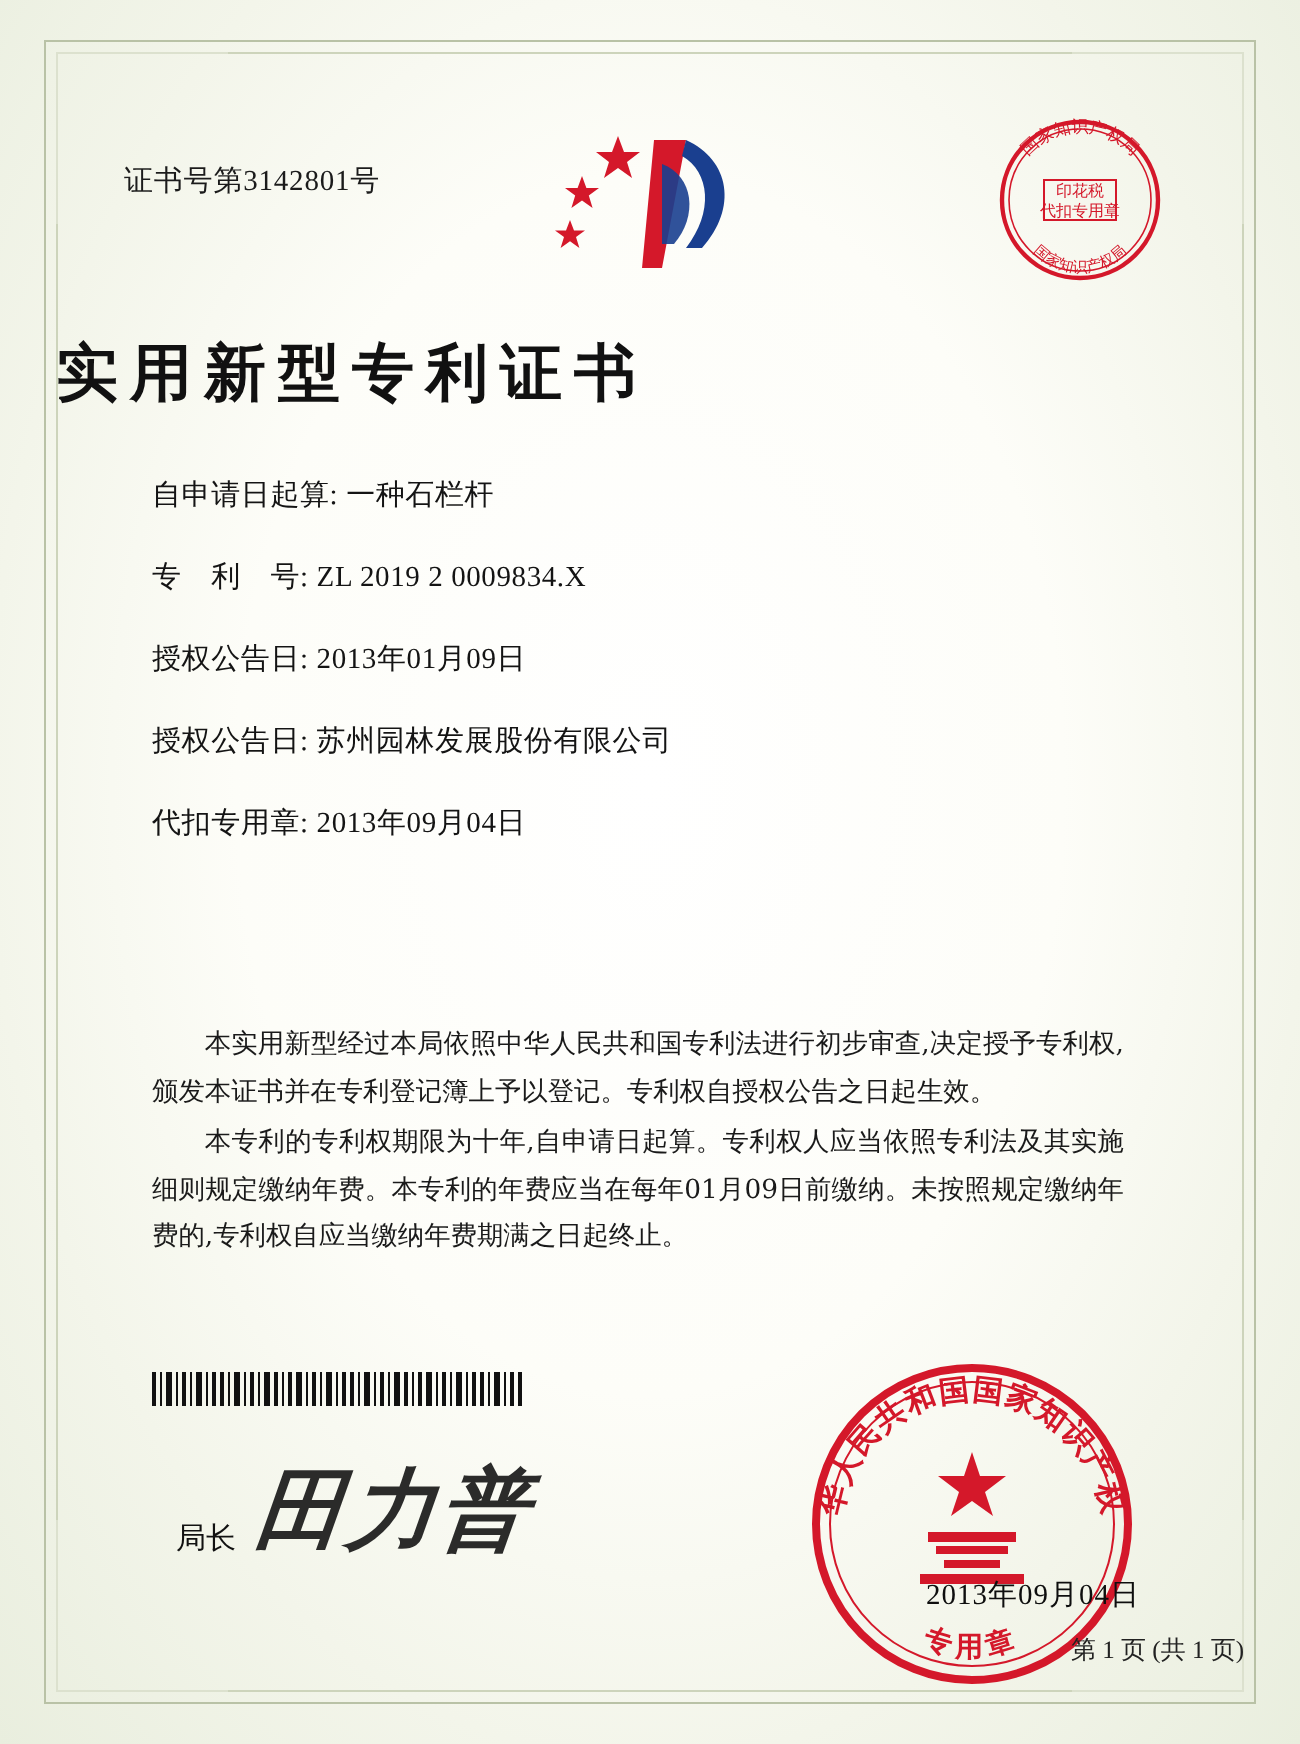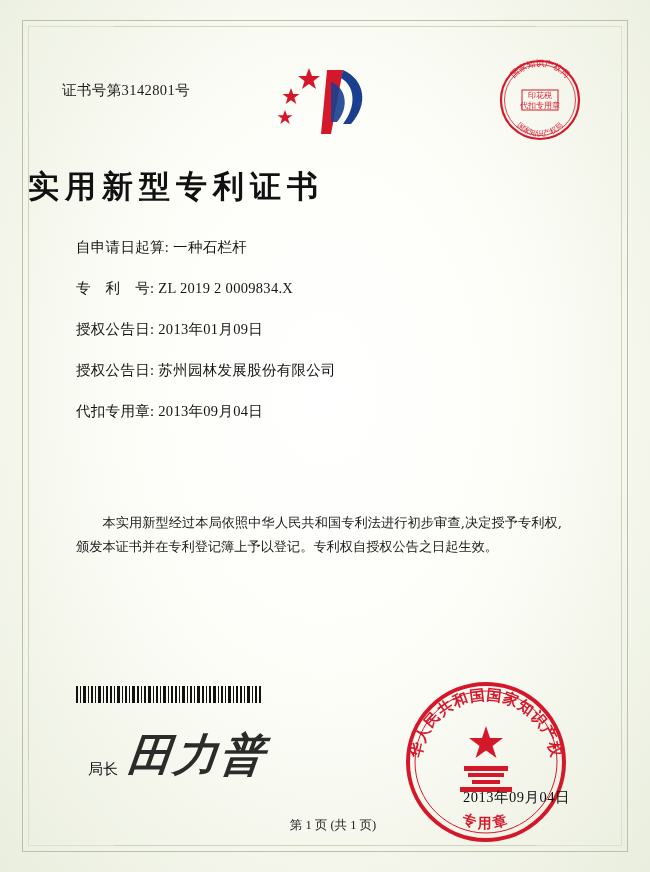--- a/index.html
+++ b/index.html
@@ -190,21 +190,21 @@
     color: #0e0e0e;
     letter-spacing: .5px;
   }
 
   
   .footer {
     position: absolute;
     left: 16px;
     right: 0;
     bottom: 12px;
-    text-align: center;
+    text-align: right;
     font-size: 12.5px;
     color: #222;
   }
 </style>
 </head>
 <body>
 
 <div class="page">
 
   <div class="border-outer"></div>
@@ -270,20 +270,21 @@
         <span class="val">苏州园林发展股份有限公司</span>
       </div>
       <div class="field">
         <span class="lab">代扣专用章:</span>
         <span class="val">2013年09月04日</span>
       </div>
     </div>
 
     <div class="body-text">
       <p>本实用新型经过本局依照中华人民共和国专利法进行初步审查,决定授予专利权,颁发本证书并在专利登记簿上予以登记。专利权自授权公告之日起生效。</p>
+      <p>本专利的专利权期限为十年,自申请日起算。专利权人应当依照专利法及其实施细则规定缴纳年费。本专利的年费应当在每年01月09日前缴纳。未按照规定缴纳年费的,专利权自应当缴纳年费期满之日起终止。</p>
     </div>
 
     <div class="barcode">
       <svg viewBox="0 0 185 17" width="185" height="17" preserveAspectRatio="none">
         <g fill="#111">
           <rect x="0" y="0" width="2" height="17"></rect>
             <rect x="4" y="0" width="1" height="17"></rect>
           <rect x="7" y="0" width="3" height="17"></rect>
             <rect x="12" y="0" width="1" height="17"></rect>
           <rect x="15" y="0" width="2" height="17"></rect>

